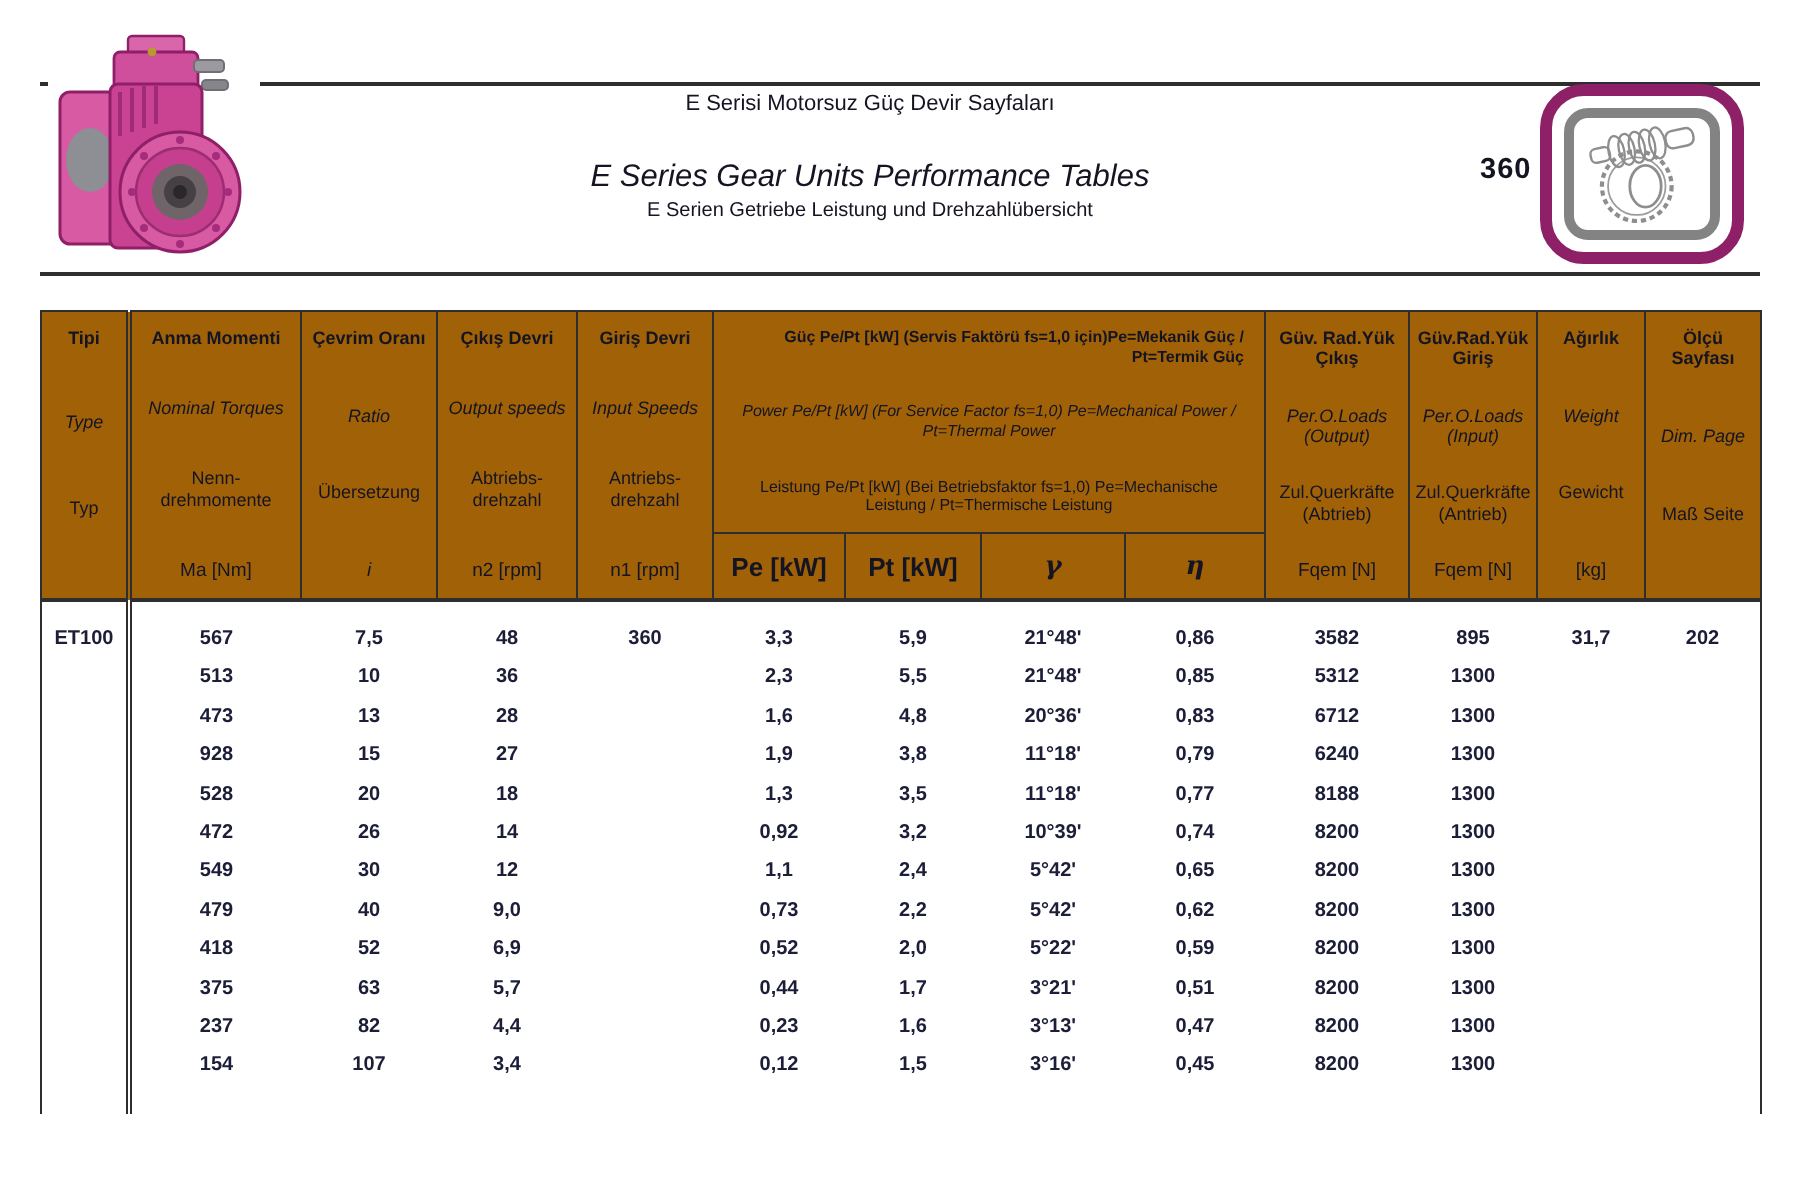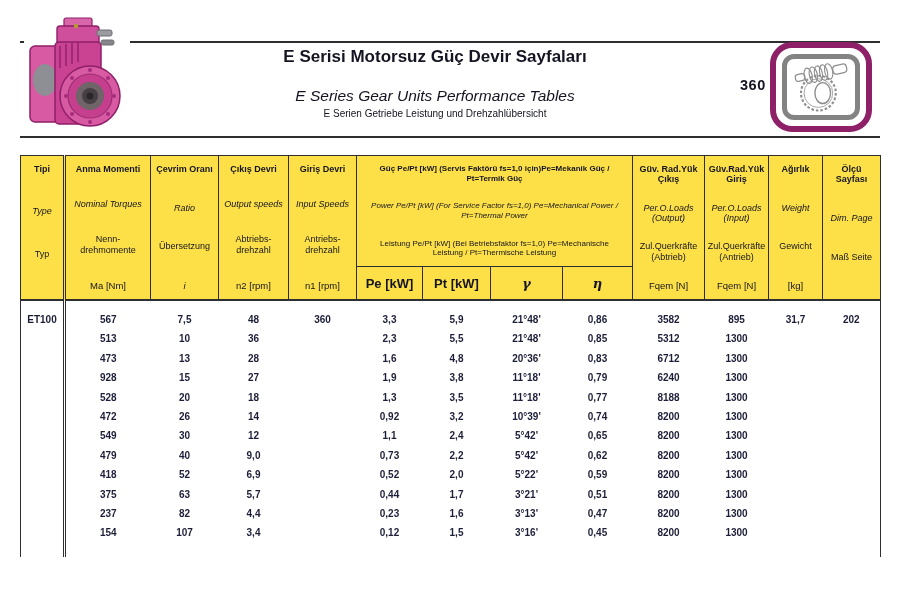--- a/index.html
+++ b/index.html
@@ -5,48 +5,48 @@
   html,body{margin:0;padding:0;background:#ffffff;}
   body{width:900px;height:600px;font-family:"Liberation Sans",sans-serif;color:#141422;}
   .page{position:relative;width:900px;height:600px;background:#fff;overflow:hidden;}
 
   
   .rule{position:absolute;left:20px;width:860px;height:0;border-top:2px solid #2e2e2e;}
   .rule-top{top:41px;}
   .rule-bottom{top:136px;}
   .gearbox{position:absolute;left:24px;top:12px;width:106px;height:124px;background:#fff;}
   .titles{position:absolute;left:150px;top:46px;width:570px;text-align:center;line-height:1.25;}
-  .t1{font-weight:bold;font-size:17px;margin-bottom:2px;}
+  .t1{font-weight:normal;font-size:11px;margin-bottom:2px;}
   .t2{font-style:italic;font-size:15.5px;margin-bottom:2px;margin-top:19px;}
   .t3{font-size:10px;}
   .pagenum{position:absolute;left:740px;top:77px;font-weight:bold;font-size:14.5px;letter-spacing:.5px;}
   .iconbox{position:absolute;left:770px;top:42px;width:102px;height:90px;box-sizing:border-box;
            border:6px solid #8d2066;border-radius:22px;background:#fff;
            display:flex;align-items:center;justify-content:center;}
   .iconbox-inner{width:78px;height:66px;box-sizing:border-box;border:5px solid #838383;border-radius:12px;
            display:flex;align-items:center;justify-content:center;background:#fff;}
 
   
   table.spec{position:absolute;left:20px;top:155px;width:860px;border-collapse:collapse;table-layout:fixed;
              border-left:1.5px solid #2e2e2e;border-right:1.5px solid #2e2e2e;border-top:1.5px solid #2e2e2e;}
-  thead th{border:1px solid #2e2e2e;padding:0;vertical-align:middle;font-weight:normal;background:#fde047;}
+  thead th{border:1px solid #2e2e2e;padding:0;vertical-align:middle;font-weight:normal;background:#a16207;}
   thead tr.main-row th{height:110px;}
   thead tr.sub-row th{height:32px;font-size:13px;font-weight:bold;text-align:center;border-bottom:2px solid #2e2e2e;}
   thead th.span2{border-bottom:2px solid #2e2e2e;}
   th.dbl, td.dbl{border-right:3px double #2e2e2e !important;}
   .stack{height:141px;display:flex;flex-direction:column;justify-content:space-between;align-items:center;
          padding:7px 2px 7px 2px;box-sizing:border-box;text-align:center;}
   .l-tr{font-weight:bold;font-size:9px;line-height:1.15;}
   .l-en{font-style:italic;font-size:9px;line-height:1.15;}
   .l-de{font-size:9px;line-height:1.15;}
   .l-unit{font-weight:normal;font-size:9.5px;}
   .unit-italic{font-style:italic;}
   .guc-stack{height:104px;display:flex;flex-direction:column;justify-content:space-between;
              padding:5px 10px;box-sizing:border-box;text-align:center;font-size:8px;line-height:1.2;}
-  .guc-tr{font-weight:bold;}
+  .guc-tr{font-weight:bold;text-align:right;}
   .guc-en{font-style:italic;}
   .sym{font-style:italic;font-family:"DejaVu Serif",serif;font-size:10.5px;}
 
   tbody td{text-align:center;font-size:10px;font-weight:bold;color:#1c1e38;padding:0;height:19.4px;line-height:19.4px;
            white-space:nowrap;overflow:hidden;}
   tbody tr.spacer td{height:9px;line-height:9px;}
   tbody tr.filler td{height:14px;line-height:14px;}
   tbody td.model{font-size:10px;}
 </style>
 </head>

